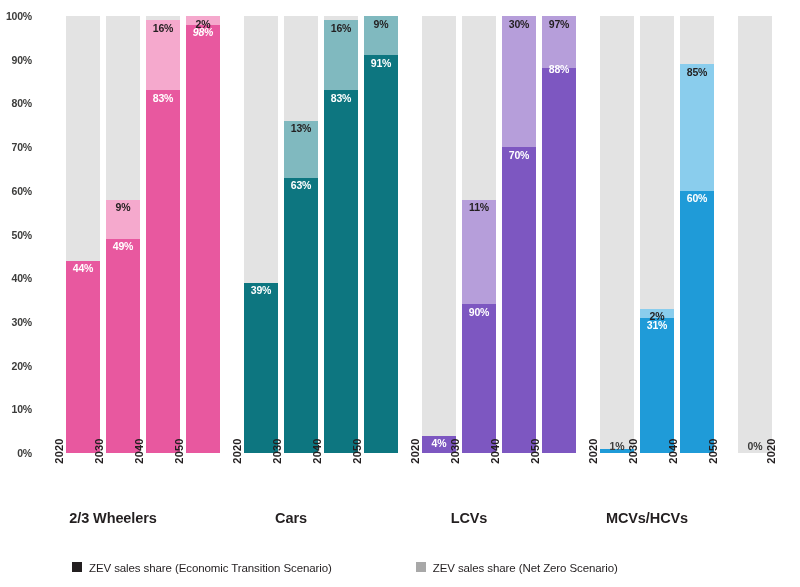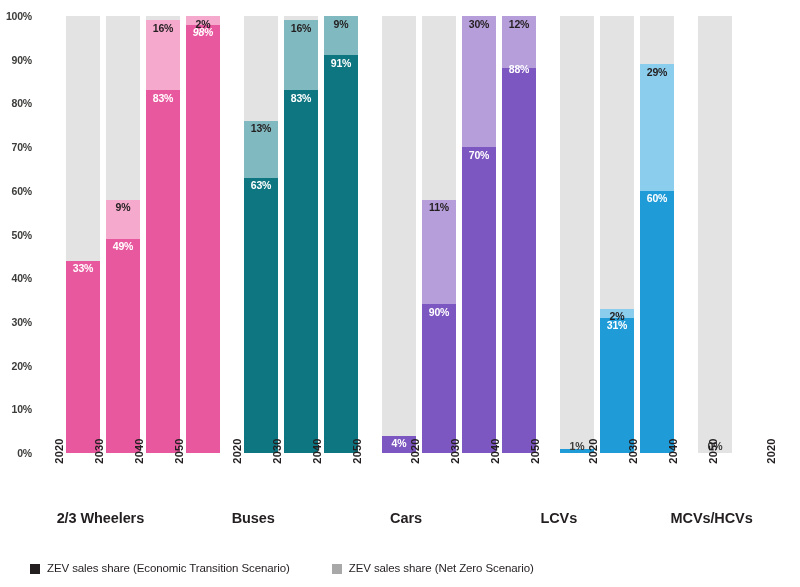--- a/index.html
+++ b/index.html
@@ -171,22 +171,23 @@
   
   .legend {
     position: absolute;
     left: 30px;
     top: 562px;
     display: flex;
     align-items: center;
   }
   .legend-item {
     display: flex;
-    align-items: flex-end;
+    align-items: flex-start;
     margin-right: 42px;
+    margin-left: 42px;
   }
   .legend-swatch {
     width: 10px;
     height: 10px;
     margin-right: 7px;
     flex: 0 0 auto;
   }
   .legend-text {
     font-size: 11.5px;
     font-weight: 400;
@@ -213,21 +214,21 @@
       <div class="y-tick" style="top: 51.7px;">90%</div>
       <div class="y-tick" style="top: 8px;">100%</div>
     </div>
 
   <div class="plot-area">
     <div class="groups" id="groups">
         <div class="group">
           <div class="bar-slot">
             <div class="track" style="height: 437px; background: rgb(227, 227, 227);"></div>
             <div class="seg-ets" style="height: 192.28px; background: rgb(232, 88, 159);"></div>
-            <div class="val inside-ets" style="bottom: 179.28px;">33%</div>
+            <div class="val inside-ets" style="bottom: 179.28px;">44%</div>
           </div>
           <div class="bar-slot">
             <div class="track" style="height: 437px; background: rgb(227, 227, 227);"></div>
             <div class="seg-nz" style="height: 39.33px; bottom: 214.13px; background: rgb(245, 169, 205);"></div>
             <div class="seg-ets" style="height: 214.13px; background: rgb(232, 88, 159);"></div>
             <div class="val inside-nz" style="bottom: 240.46px;">9%</div>
             <div class="val inside-ets" style="bottom: 201.13px;">49%</div>
           </div>
           <div class="bar-slot">
             <div class="track" style="height: 437px; background: rgb(227, 227, 227);"></div>
@@ -240,20 +241,25 @@
             <div class="track" style="height: 437px; background: rgb(227, 227, 227);"></div>
             <div class="seg-nz" style="height: 8.74px; bottom: 428.26px; background: rgb(245, 169, 205);"></div>
             <div class="seg-ets" style="height: 428.26px; background: rgb(232, 88, 159);"></div>
             <div class="val inside-nz" style="bottom: 424px;">2%</div>
             <div class="val inside-ets" style="bottom: 415.26px; font-style: italic;">98%</div>
           </div>
         </div>
         <div class="group">
           <div class="bar-slot">
             <div class="track" style="height: 437px; background: rgb(227, 227, 227);"></div>
+            <div class="seg-ets" style="height: 170.43px; background: rgb(13, 118, 128);"></div>
+            <div class="val inside-ets" style="bottom: 157.43px;">39%</div>
+          </div>
+          <div class="bar-slot">
+            <div class="track" style="height: 437px; background: rgb(227, 227, 227);"></div>
             <div class="seg-nz" style="height: 56.81px; bottom: 275.31px; background: rgb(128, 185, 191);"></div>
             <div class="seg-ets" style="height: 275.31px; background: rgb(13, 118, 128);"></div>
             <div class="val inside-nz" style="bottom: 319.12px;">13%</div>
             <div class="val inside-ets" style="bottom: 262.31px;">63%</div>
           </div>
           <div class="bar-slot">
             <div class="track" style="height: 437px; background: rgb(227, 227, 227);"></div>
             <div class="seg-nz" style="height: 69.92px; bottom: 362.71px; background: rgb(128, 185, 191);"></div>
             <div class="seg-ets" style="height: 362.71px; background: rgb(13, 118, 128);"></div>
             <div class="val inside-nz" style="bottom: 419.63px;">16%</div>
@@ -284,42 +290,42 @@
             <div class="track" style="height: 437px; background: rgb(227, 227, 227);"></div>
             <div class="seg-nz" style="height: 131.1px; bottom: 305.9px; background: rgb(182, 158, 218);"></div>
             <div class="seg-ets" style="height: 305.9px; background: rgb(125, 87, 193);"></div>
             <div class="val inside-nz" style="bottom: 424px;">30%</div>
             <div class="val inside-ets" style="bottom: 292.9px;">70%</div>
           </div>
           <div class="bar-slot">
             <div class="track" style="height: 437px; background: rgb(227, 227, 227);"></div>
             <div class="seg-nz" style="height: 52.44px; bottom: 384.56px; background: rgb(182, 158, 218);"></div>
             <div class="seg-ets" style="height: 384.56px; background: rgb(125, 87, 193);"></div>
-            <div class="val inside-nz" style="bottom: 424px;">12%</div>
+            <div class="val inside-nz" style="bottom: 424px;">97%</div>
             <div class="val inside-ets" style="bottom: 379px;">88%</div>
           </div>
         </div>
         <div class="group">
           <div class="bar-slot">
             <div class="track" style="height: 437px; background: rgb(227, 227, 227);"></div>
             <div class="seg-ets" style="height: 4.37px; background: rgb(31, 155, 216);"></div>
             <div class="val on-grey" style="bottom: 2px;">1%</div>
           </div>
           <div class="bar-slot">
             <div class="track" style="height: 437px; background: rgb(227, 227, 227);"></div>
             <div class="seg-nz" style="height: 8.74px; bottom: 135.47px; background: rgb(138, 205, 237);"></div>
             <div class="seg-ets" style="height: 135.47px; background: rgb(31, 155, 216);"></div>
             <div class="val inside-nz" style="bottom: 131.21px;">2%</div>
             <div class="val inside-ets" style="bottom: 122.47px;">31%</div>
           </div>
           <div class="bar-slot">
             <div class="track" style="height: 437px; background: rgb(227, 227, 227);"></div>
             <div class="seg-nz" style="height: 126.73px; bottom: 262.2px; background: rgb(138, 205, 237);"></div>
             <div class="seg-ets" style="height: 262.2px; background: rgb(31, 155, 216);"></div>
-            <div class="val inside-nz" style="bottom: 375.93px;">29%</div>
+            <div class="val inside-nz" style="bottom: 375.93px;">85%</div>
             <div class="val inside-ets" style="bottom: 249.2px;">60%</div>
           </div>
         </div>
         <div class="group">
           <div class="bar-slot">
             <div class="track" style="height: 437px; background: rgb(227, 227, 227);"></div>
             <div class="val on-grey" style="bottom: 2px;">0%</div>
           </div>
         </div>
       </div>
@@ -385,21 +391,20 @@
       <div class="x-group">
         <div class="x-tick">
           <span>2020</span>
         </div>
         <div class="x-tick"></div>
       </div>
     </div>
 
   <div class="group-labels" id="group-labels">
       <div class="group-label" style="width: 154px;">2/3 Wheelers</div>
-      <div class="group-label" style="width: 154px;">Buses</div>
       <div class="group-label" style="width: 154px;">Cars</div>
       <div class="group-label" style="width: 154px;">LCVs</div>
       <div class="group-label" style="width: 154px;">MCVs/HCVs</div>
     </div>
 
   <div class="legend" id="legend">
       <div class="legend-item">
         <span class="legend-swatch" style="background: rgb(35, 31, 32);"></span>
         <span class="legend-text">ZEV sales share (Economic Transition Scenario)</span>
       </div>

